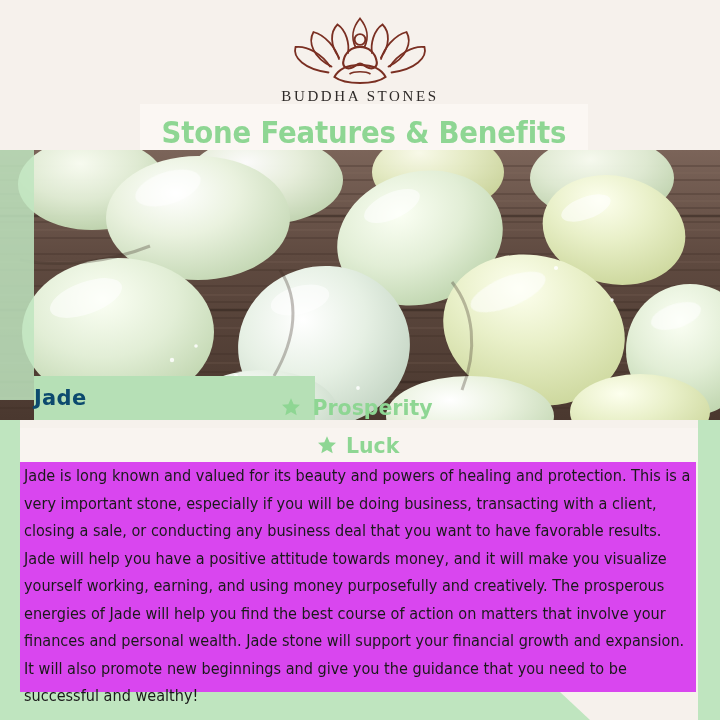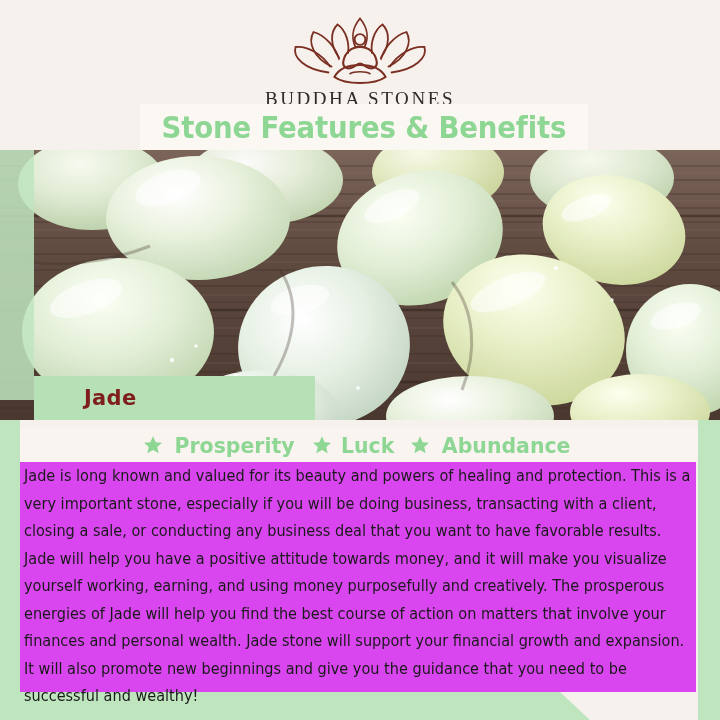--- a/index.html
+++ b/index.html
@@ -48,32 +48,32 @@
   .header {
     position:absolute; top:0; left:0; width:720px; height:150px;
     background:#f6f1ec; z-index:4;
     display:flex; flex-direction:column;
     align-items:center; justify-content:flex-start;
     padding-top:14px;
   }
   .logo-mark { width:150px; height:72px; display:block; }
   .logo-text {
     font-family:"Liberation Serif", serif;
-    font-size:19px; letter-spacing:2.6px;
+    font-size:15px; letter-spacing:2.6px;
     color:#2e2a28; font-weight:400;
     margin-top:2px;
     text-align:right;
   }
 
   
   .title-banner {
     position:absolute; top:104px; left:140px;
     width:448px; height:46px;
     background:#fbf7f3;
-    display:flex; align-items:center; justify-content:center;
+    display:flex; align-items:flex-end; justify-content:center;
     z-index:6;
   }
   .title-text {
     font-family:"DejaVu Sans", sans-serif;
     font-weight:bold;
     font-size:30px;
     color:#8ed693;
     letter-spacing:-0.2px;
     transform:scaleX(0.92);
     white-space:nowrap;
@@ -91,31 +91,32 @@
   .jade-banner {
     position:absolute; left:34px; bottom:0;
     width:281px; height:44px;
     background:#b6e0b6;
     display:flex; align-items:center;
     z-index:5;
   }
   .jade-label {
     font-family:"DejaVu Sans", sans-serif;
     font-weight:bold; font-size:21px;
-    color:#7f1d1d; margin-left:50px;
+    color:#0c4a6e; 
     letter-spacing:0.3px;
   }
 
   
   .benefits {
     position:absolute; top:428px; left:20px;
     width:678px; height:34px;
     display:flex; align-items:center; justify-content:center;
     gap:13px; z-index:5;
     background:#f9f4f0;
+    flex-direction:column;
   }
   .benefit { display:flex; align-items:center; gap:7px; }
   .star {
     width:20px; height:20px; display:block; flex:none;
   }
   .benefit-label {
     font-family:"DejaVu Sans", sans-serif;
     font-weight:bold; font-size:22px;
     color:#8ed693;
     transform:scaleX(0.93);

